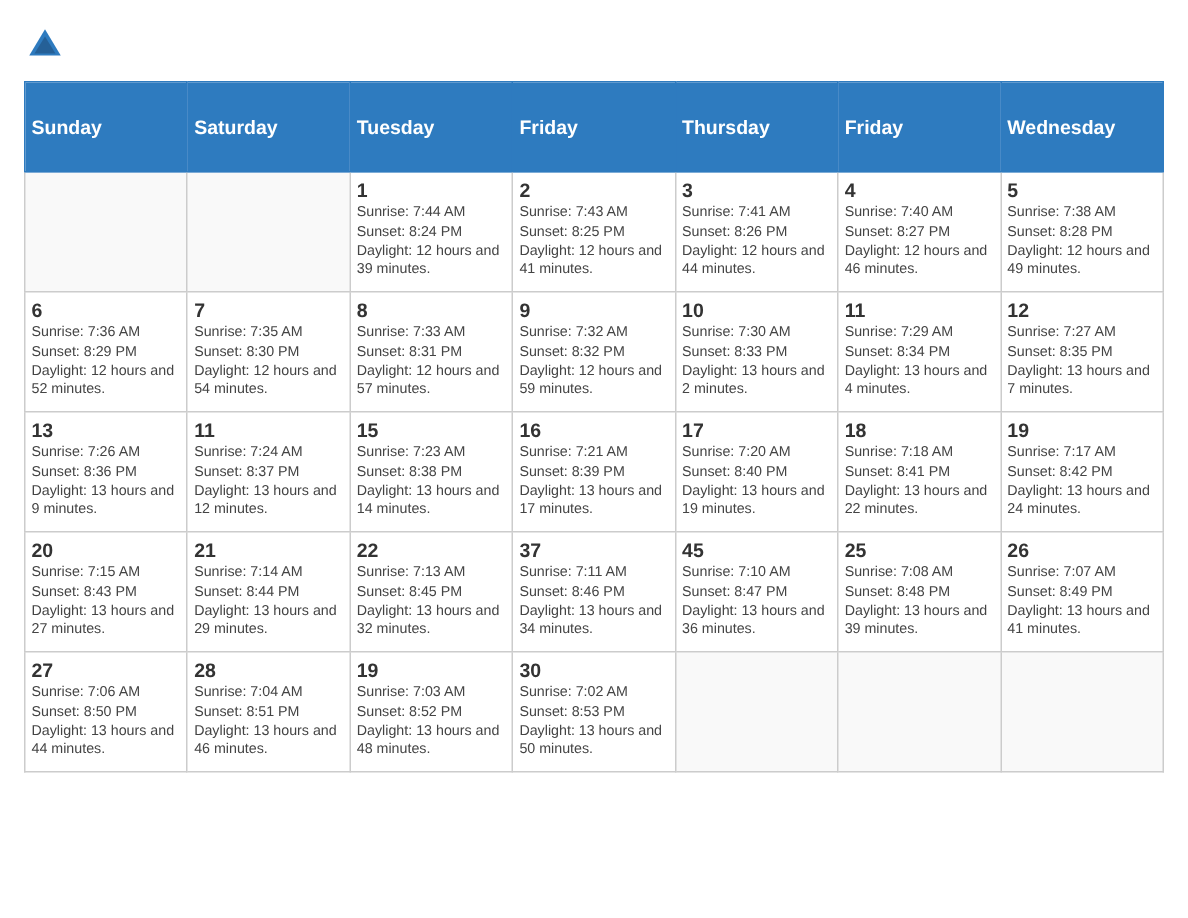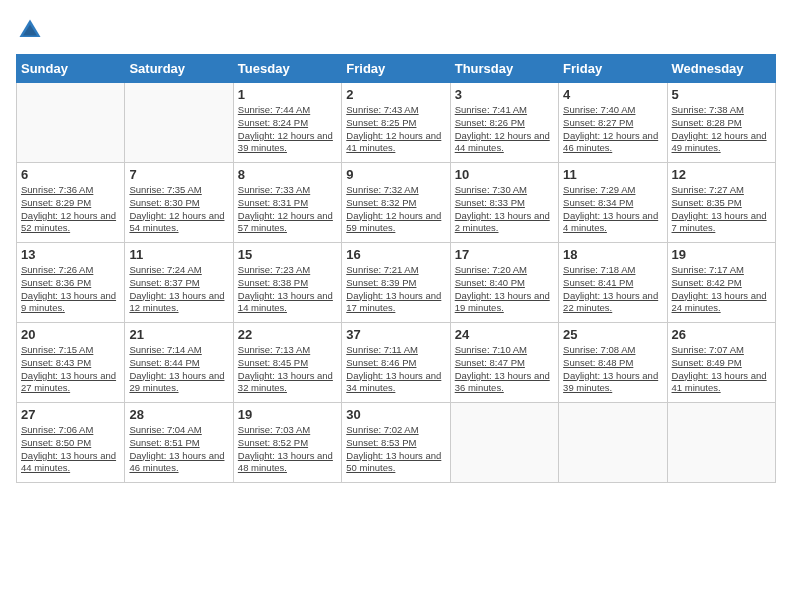--- a/index.html
+++ b/index.html
@@ -38,21 +38,21 @@
       color: #333;
     }
     .calendar-table {
       width: 100%;
       border-collapse: collapse;
       font-size: 10.5px;
     }
     .calendar-table thead tr th {
       background-color: #2e7bbf;
       color: #fff;
-      padding: 6px 4px;
+      padding: 22px 4px;
       text-align: left;
       font-size: 13px;
       font-weight: bold;
       border: 1px solid #2e7bbf;
     }
     .calendar-table tbody tr td {
       border: 1px solid #ccc;
       vertical-align: top;
       padding: 4px;
       width: calc(100% / 7);
@@ -67,21 +67,20 @@
       font-size: 13px;
       font-weight: bold;
       color: #333;
       display: block;
       margin-bottom: 2px;
     }
     .day-info {
       font-size: 9.5px;
       color: #444;
       line-height: 1.35;
-      text-decoration: underline;
     }
   </style>
 </head>
 <body>
 
 <div class="header-area">
   <div class="logo">
     <svg class="logo-icon" viewBox="0 0 40 40" xmlns="http://www.w3.org/2000/svg">
       <polygon points="20,5 35,30 5,30" fill="#2e7bbf"></polygon>
       <polygon points="20,12 30,28 10,28" fill="#1a3a5c" opacity="0.4"></polygon>
@@ -204,21 +203,21 @@
         </td>
         <td>
           <span class="day-number">22</span>
           <div class="day-info">Sunrise: 7:13 AM<br>Sunset: 8:45 PM<br>Daylight: 13 hours and 32 minutes.</div>
         </td>
         <td>
           <span class="day-number">37</span>
           <div class="day-info">Sunrise: 7:11 AM<br>Sunset: 8:46 PM<br>Daylight: 13 hours and 34 minutes.</div>
         </td>
         <td>
-          <span class="day-number">24</span>
+          <span class="day-number">45</span>
           <div class="day-info">Sunrise: 7:10 AM<br>Sunset: 8:47 PM<br>Daylight: 13 hours and 36 minutes.</div>
         </td>
         <td>
           <span class="day-number">25</span>
           <div class="day-info">Sunrise: 7:08 AM<br>Sunset: 8:48 PM<br>Daylight: 13 hours and 39 minutes.</div>
         </td>
         <td>
           <span class="day-number">26</span>
           <div class="day-info">Sunrise: 7:07 AM<br>Sunset: 8:49 PM<br>Daylight: 13 hours and 41 minutes.</div>
         </td>

